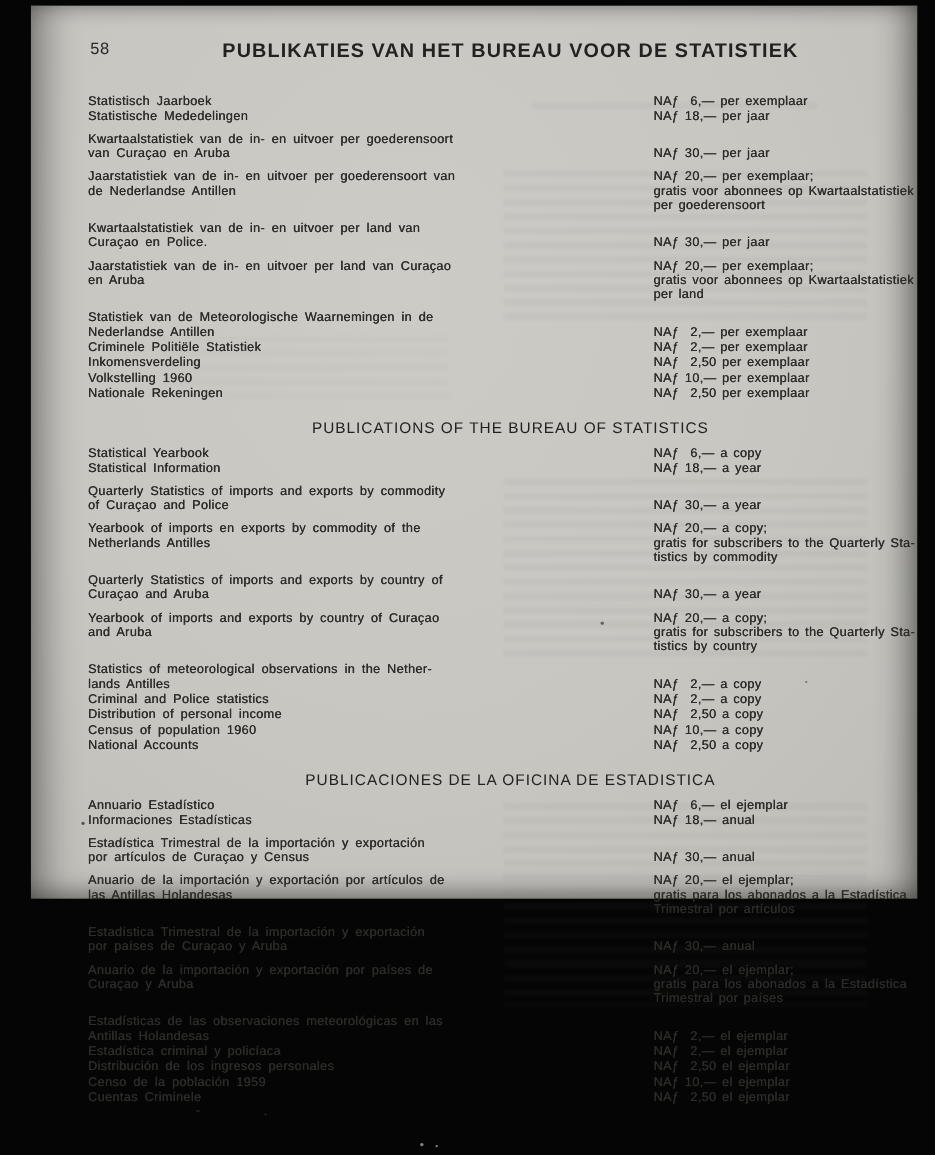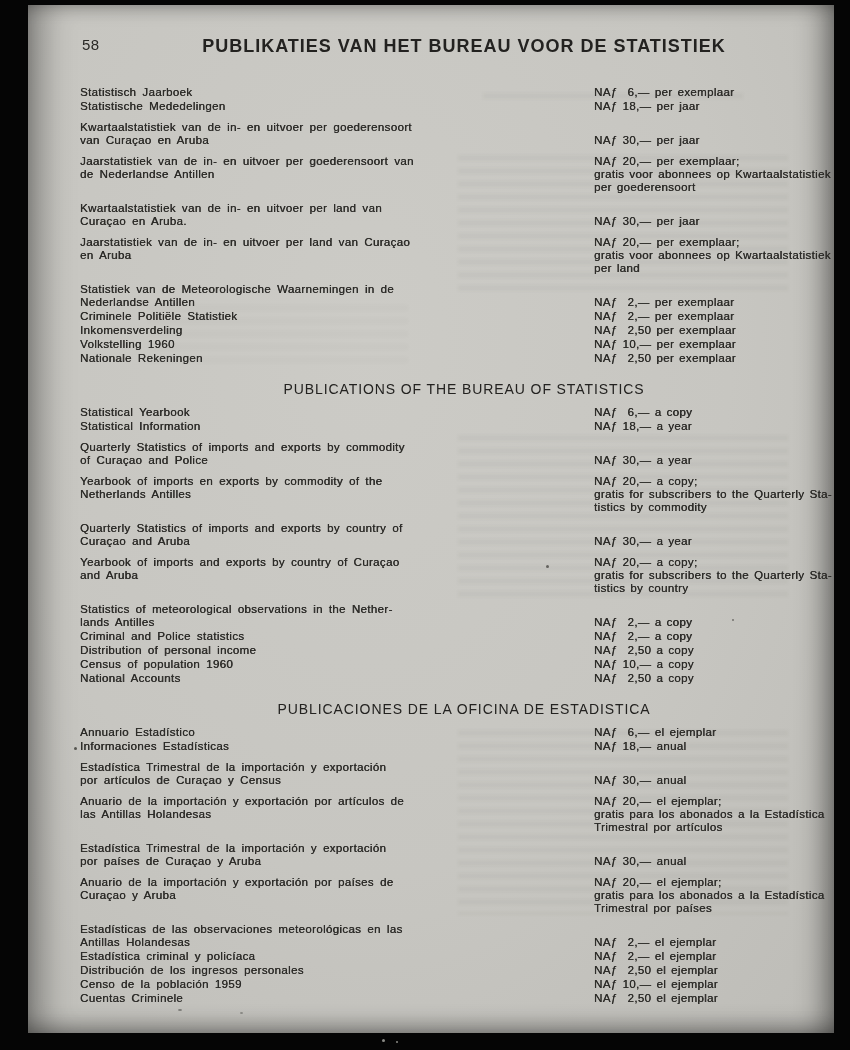--- a/index.html
+++ b/index.html
@@ -2,21 +2,21 @@
 <html><head>
 <meta charset="utf-8">
 <style>
   html,body{margin:0;padding:0;}
   body{
     width:850px;height:1050px;position:relative;overflow:hidden;
     background:#050505;
     font-family:"Liberation Sans", sans-serif;
   }
   .paper{
-    position:absolute;left:28px;top:5px;width:806px;height:1028px;
+    position:absolute;left:28px;top:5px;width:806px;height:812px;
     background:radial-gradient(ellipse at 42% 32%, #cccbc6 0%, #c7c6c1 55%, #bdbcb7 100%);
     box-shadow:
       inset 28px 0 34px -16px rgba(0,0,0,0.38),
       inset -22px 0 28px -12px rgba(0,0,0,0.42),
       inset 0 -16px 22px -10px rgba(0,0,0,0.30),
       inset 0 10px 16px -10px rgba(0,0,0,0.22);
   }
   .edge{position:absolute;background:#050505;}
   .edge-left{left:0;top:0;width:28px;height:1050px;}
   .edge-right{right:0;top:0;width:16px;height:1050px;}
@@ -125,21 +125,21 @@
                 <div class="line">NAƒ 20,— per exemplaar;</div>
                 <div class="line">gratis voor abonnees op Kwartaalstatistiek</div>
                 <div class="line">per goederensoort</div>
               </div>
             </div>
           </div>
           <div class="group">
             <div class="row bottom">
               <div class="desc">
                 <div class="line">Kwartaalstatistiek van de in- en uitvoer per land van</div>
-                <div class="line">Curaçao en Aruba.</div>
+                <div class="line">Curaçao en Police.</div>
               </div>
               <div class="price">
                 <div class="line">NAƒ 30,— per jaar</div>
               </div>
             </div>
           </div>
           <div class="group">
             <div class="row top">
               <div class="desc">
                 <div class="line">Jaarstatistiek van de in- en uitvoer per land van Curaçao</div>

